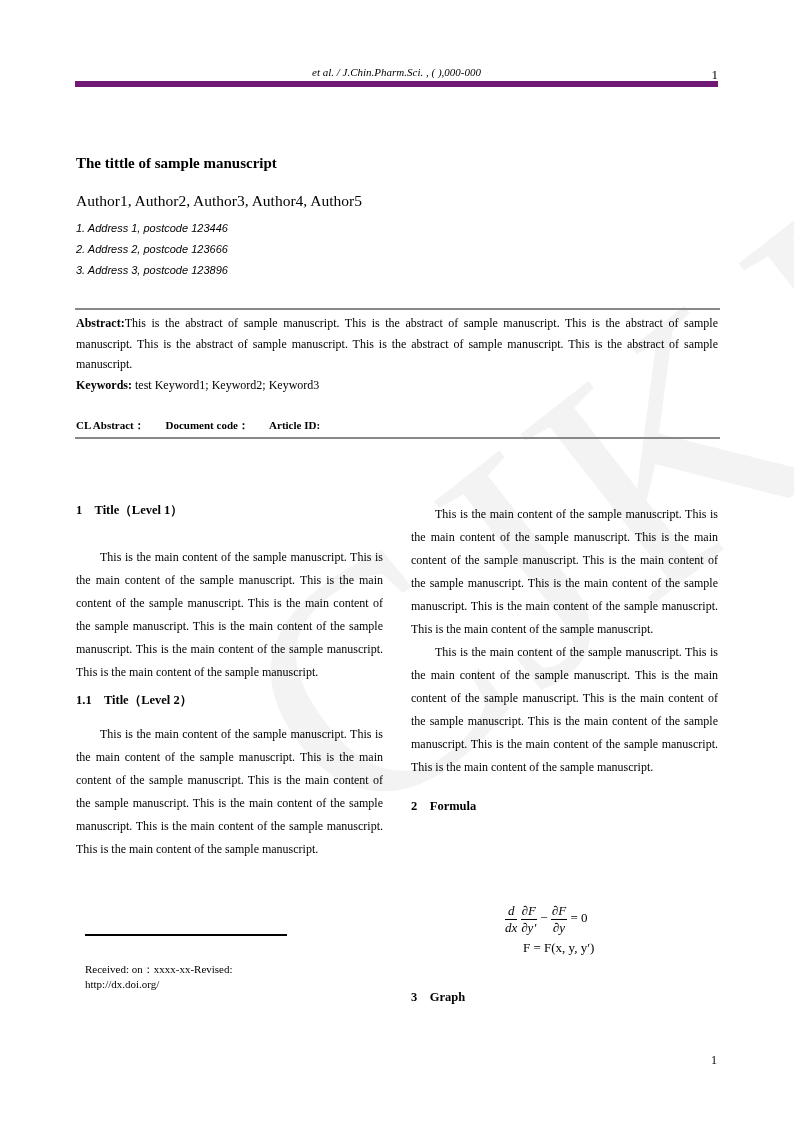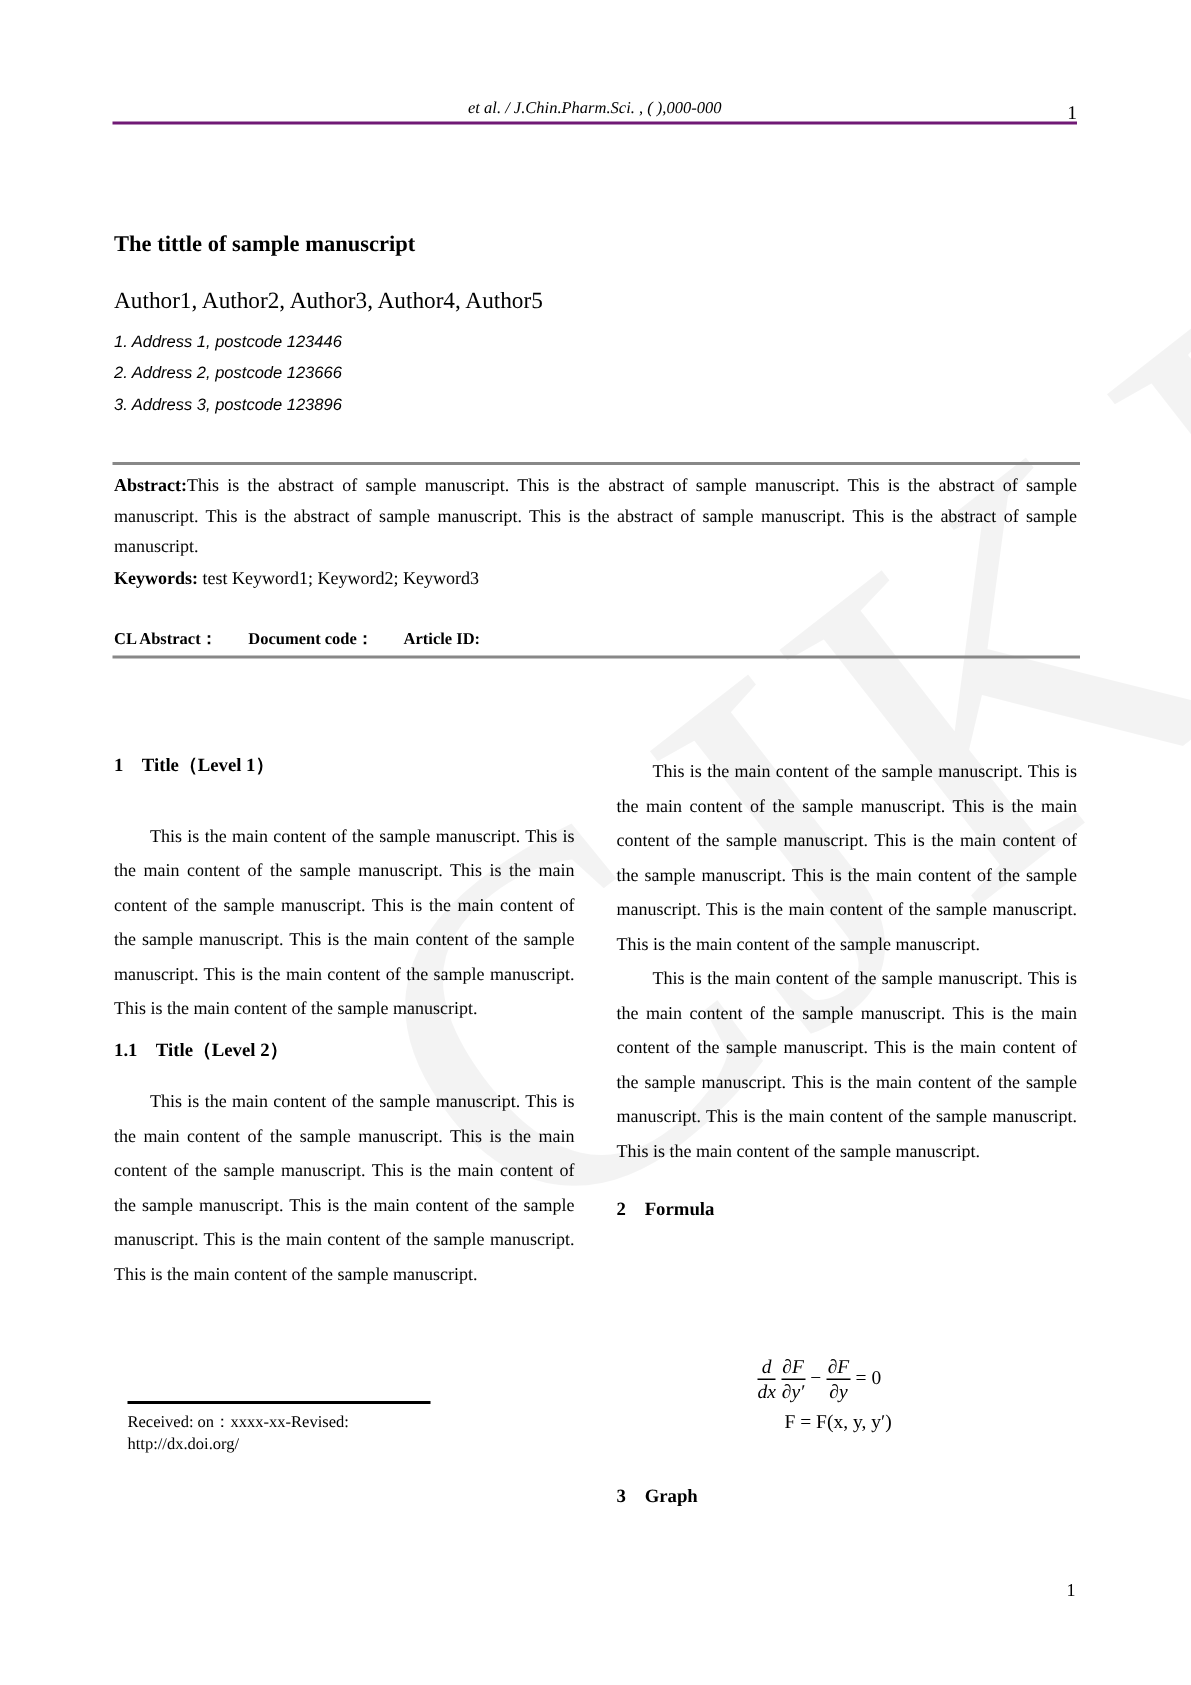--- a/index.html
+++ b/index.html
@@ -1,20 +1,20 @@
 <!DOCTYPE html>
 <html><head>
 <meta charset="utf-8">
 <style>
   html, body { margin: 0; padding: 0; background: #ffffff; }
   body { width: 794px; height: 1123px; position: relative; overflow: hidden;
          font-family: "Liberation Serif", serif; color: #000; }
   .abs { position: absolute; }
   .running-head { left: 75px; width: 643px; top: 66px; height: 15px;
-                  border-bottom: 2px solid #701a75; font-size: 11px; }
+                  border-bottom: 6px solid #701a75; font-size: 11px; }
   .running-head .center { position: absolute; left: 0; right: 0; text-align: center; font-style: italic; top: 0; }
   .running-head .num { position: absolute; right: 0; top: 1px; font-size: 13px; }
   .title { left: 76px; top: 155px; font-size: 15px; font-weight: bold; }
   .authors { left: 76px; top: 192px; font-size: 15.5px; }
   .addr { left: 76px; font-family: "Liberation Sans", sans-serif; font-style: italic; font-size: 11px; }
   .rule { left: 75px; width: 645px; height: 0; border-top: 2px solid #888; }
   .abstract { left: 76px; width: 642px; top: 313px; font-size: 12px; line-height: 20.5px; text-align: justify; }
   .abstract b { font-weight: bold; }
   .cl { left: 76px; top: 418px; font-size: 11px; font-weight: bold; }
   .cl span { margin-right: 18px; }
@@ -84,18 +84,18 @@
     <span>−</span>
     <span class="frac"><span class="n">∂F</span><span class="d">∂y</span></span>
     <span>= 0</span>
   </div>
   <div style="margin-top:4px; padding-left:18px;">F = F(x, y, y′)</div>
 </div>
 
 <div class="abs h1" style="left:411px; top:990px; white-space:pre;">3    Graph</div>
 
 <div class="abs fnrule"></div>
-<div class="abs footnote" style="top:941px;">
+<div class="abs footnote" style="top:962px;">
   <div>Received:  on：xxxx-xx-Revised:</div>
   <div style="">http://dx.doi.org/</div>
 </div>
 
 <div class="abs pagenum">1</div>
 
 </body></html>

